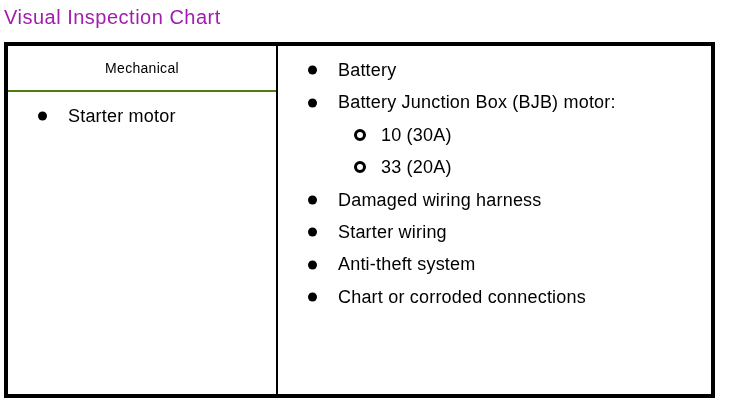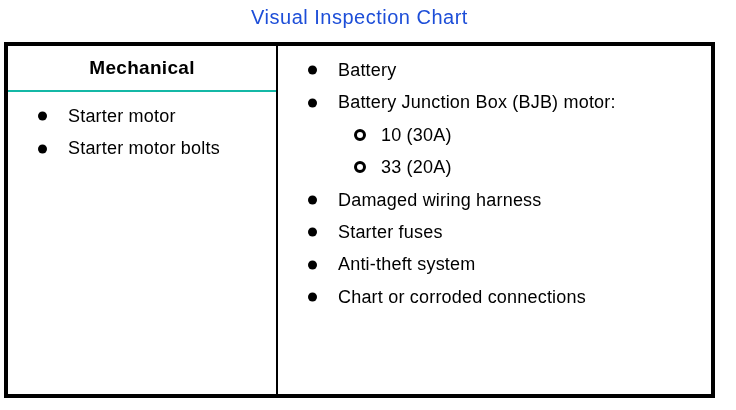--- a/index.html
+++ b/index.html
@@ -13,25 +13,25 @@
     background: #ffffff;
     color: #000000;
     font-family: "Liberation Sans", sans-serif;
     overflow: hidden;
   }
   .doc-title {
     position: absolute;
     top: 4px;
     left: 4px;
     width: 711px;
-    text-align: center;
+    text-align: left;
     font-size: 20px;
     letter-spacing: 0.5px;
     line-height: 26px;
-    color: #1d4ed8;
+    color: #a21caf;
   }
   .chart-table {
     position: absolute;
     left: 4px;
     top: 42px;
     width: 703px;
     height: 348px;
     border: 4px solid #000;
     display: flex;
     background: #fff;
@@ -43,26 +43,26 @@
   }
   .col-mechanical {
     width: 268px;
     border-right: 2px solid #000;
   }
   .col-electrical {
     flex: 1;
   }
   .col-header {
     height: 44px;
-    border-bottom: 2px solid #14b8a6;
+    border-bottom: 2px solid #4d7c0f;
     display: flex;
     align-items: center;
     justify-content: center;
-    font-weight: bold;
-    font-size: 19px;
+    font-weight: normal;
+    font-size: 14px;
     letter-spacing: 0.3px;
     flex: 0 0 auto;
   }
   ul.col-body {
     list-style: none;
     margin: 0;
     padding: 8px 0 0 0;
     flex: 1 1 auto;
     overflow: hidden;
   }
@@ -105,24 +105,20 @@
 
   <div class="col col-mechanical">
     <div class="col-header">Mechanical</div>
     <ul class="col-body">
 
         <li class="level-1">
           <span class="bullet filled-circle"></span>
           <span class="item-label">Starter motor</span>
         </li>
 
-        <li class="level-1">
-          <span class="bullet filled-circle"></span>
-          <span class="item-label">Starter motor bolts</span>
-        </li>
 
       </ul>
   </div>
 
   <div class="col col-electrical">
     <ul class="col-body">
 
         <li class="level-1">
           <span class="bullet filled-circle"></span>
           <span class="item-label">Battery</span>
@@ -144,21 +140,21 @@
           <span class="item-label">33 (20A)</span>
         </li>
 
         <li class="level-1">
           <span class="bullet filled-circle"></span>
           <span class="item-label">Damaged wiring harness</span>
         </li>
 
         <li class="level-1">
           <span class="bullet filled-circle"></span>
-          <span class="item-label">Starter fuses</span>
+          <span class="item-label">Starter wiring</span>
         </li>
 
         <li class="level-1">
           <span class="bullet filled-circle"></span>
           <span class="item-label">Anti-theft system</span>
         </li>
 
         <li class="level-1">
           <span class="bullet filled-circle"></span>
           <span class="item-label">Chart or corroded connections</span>

